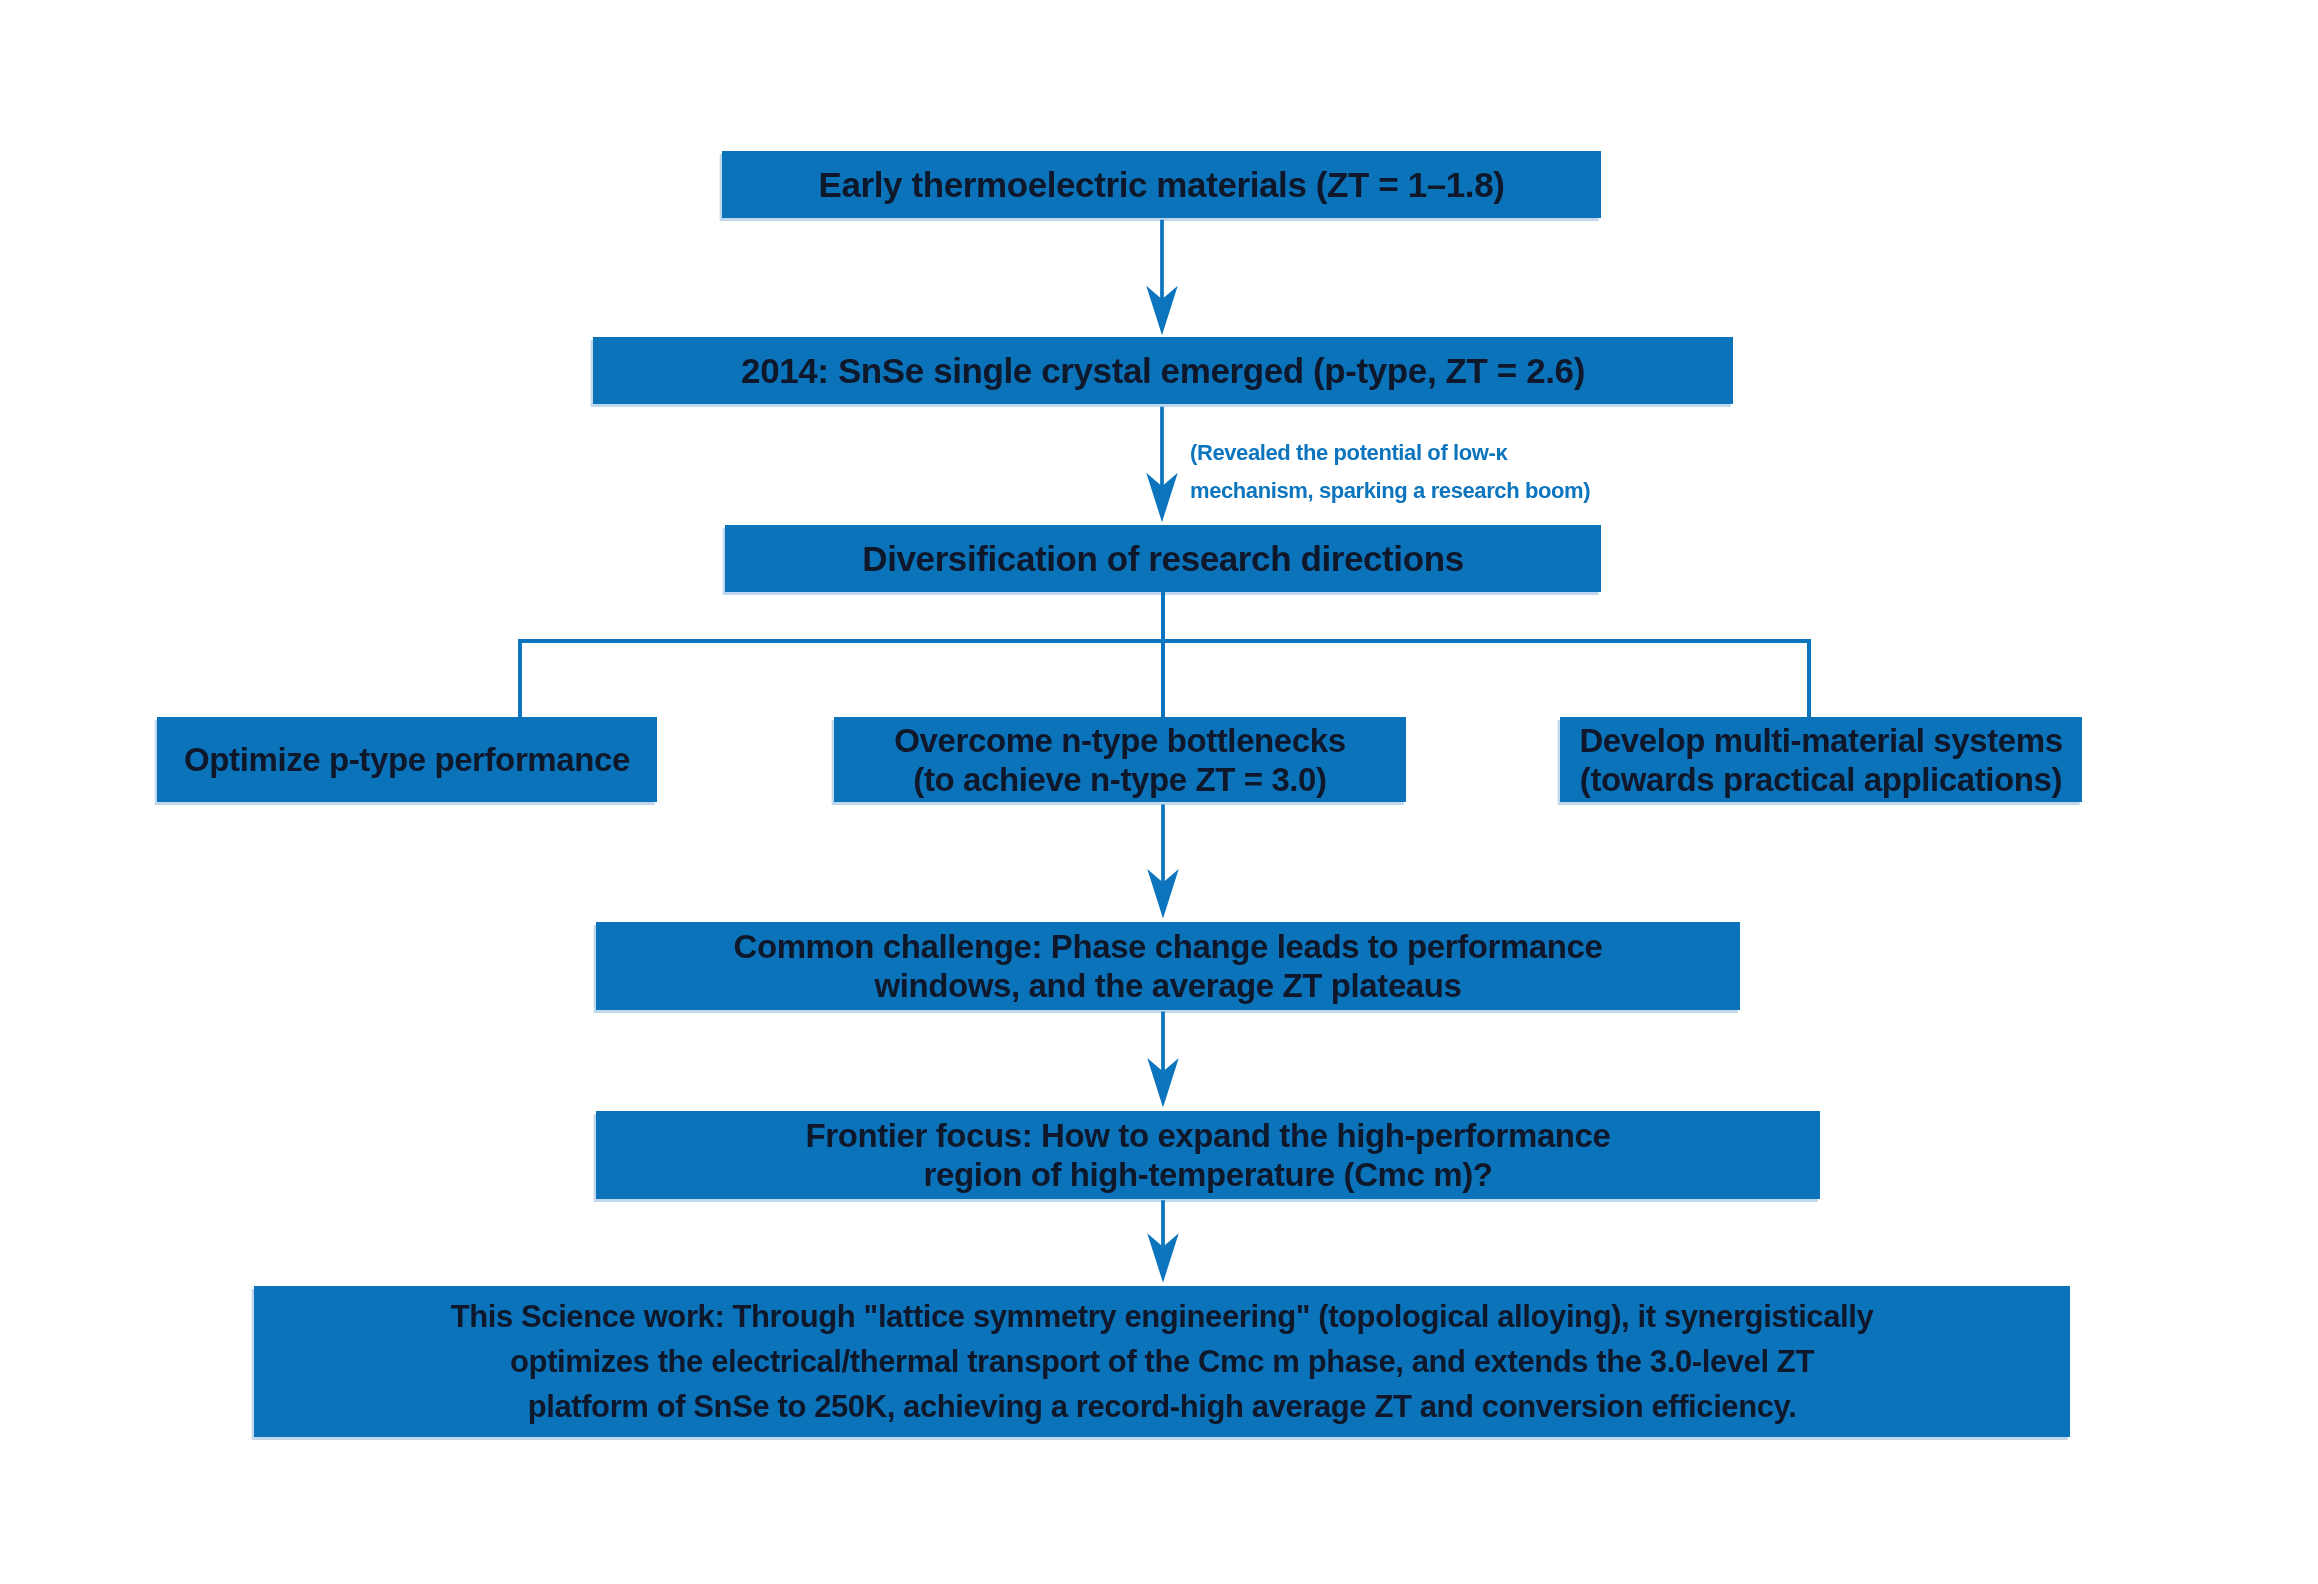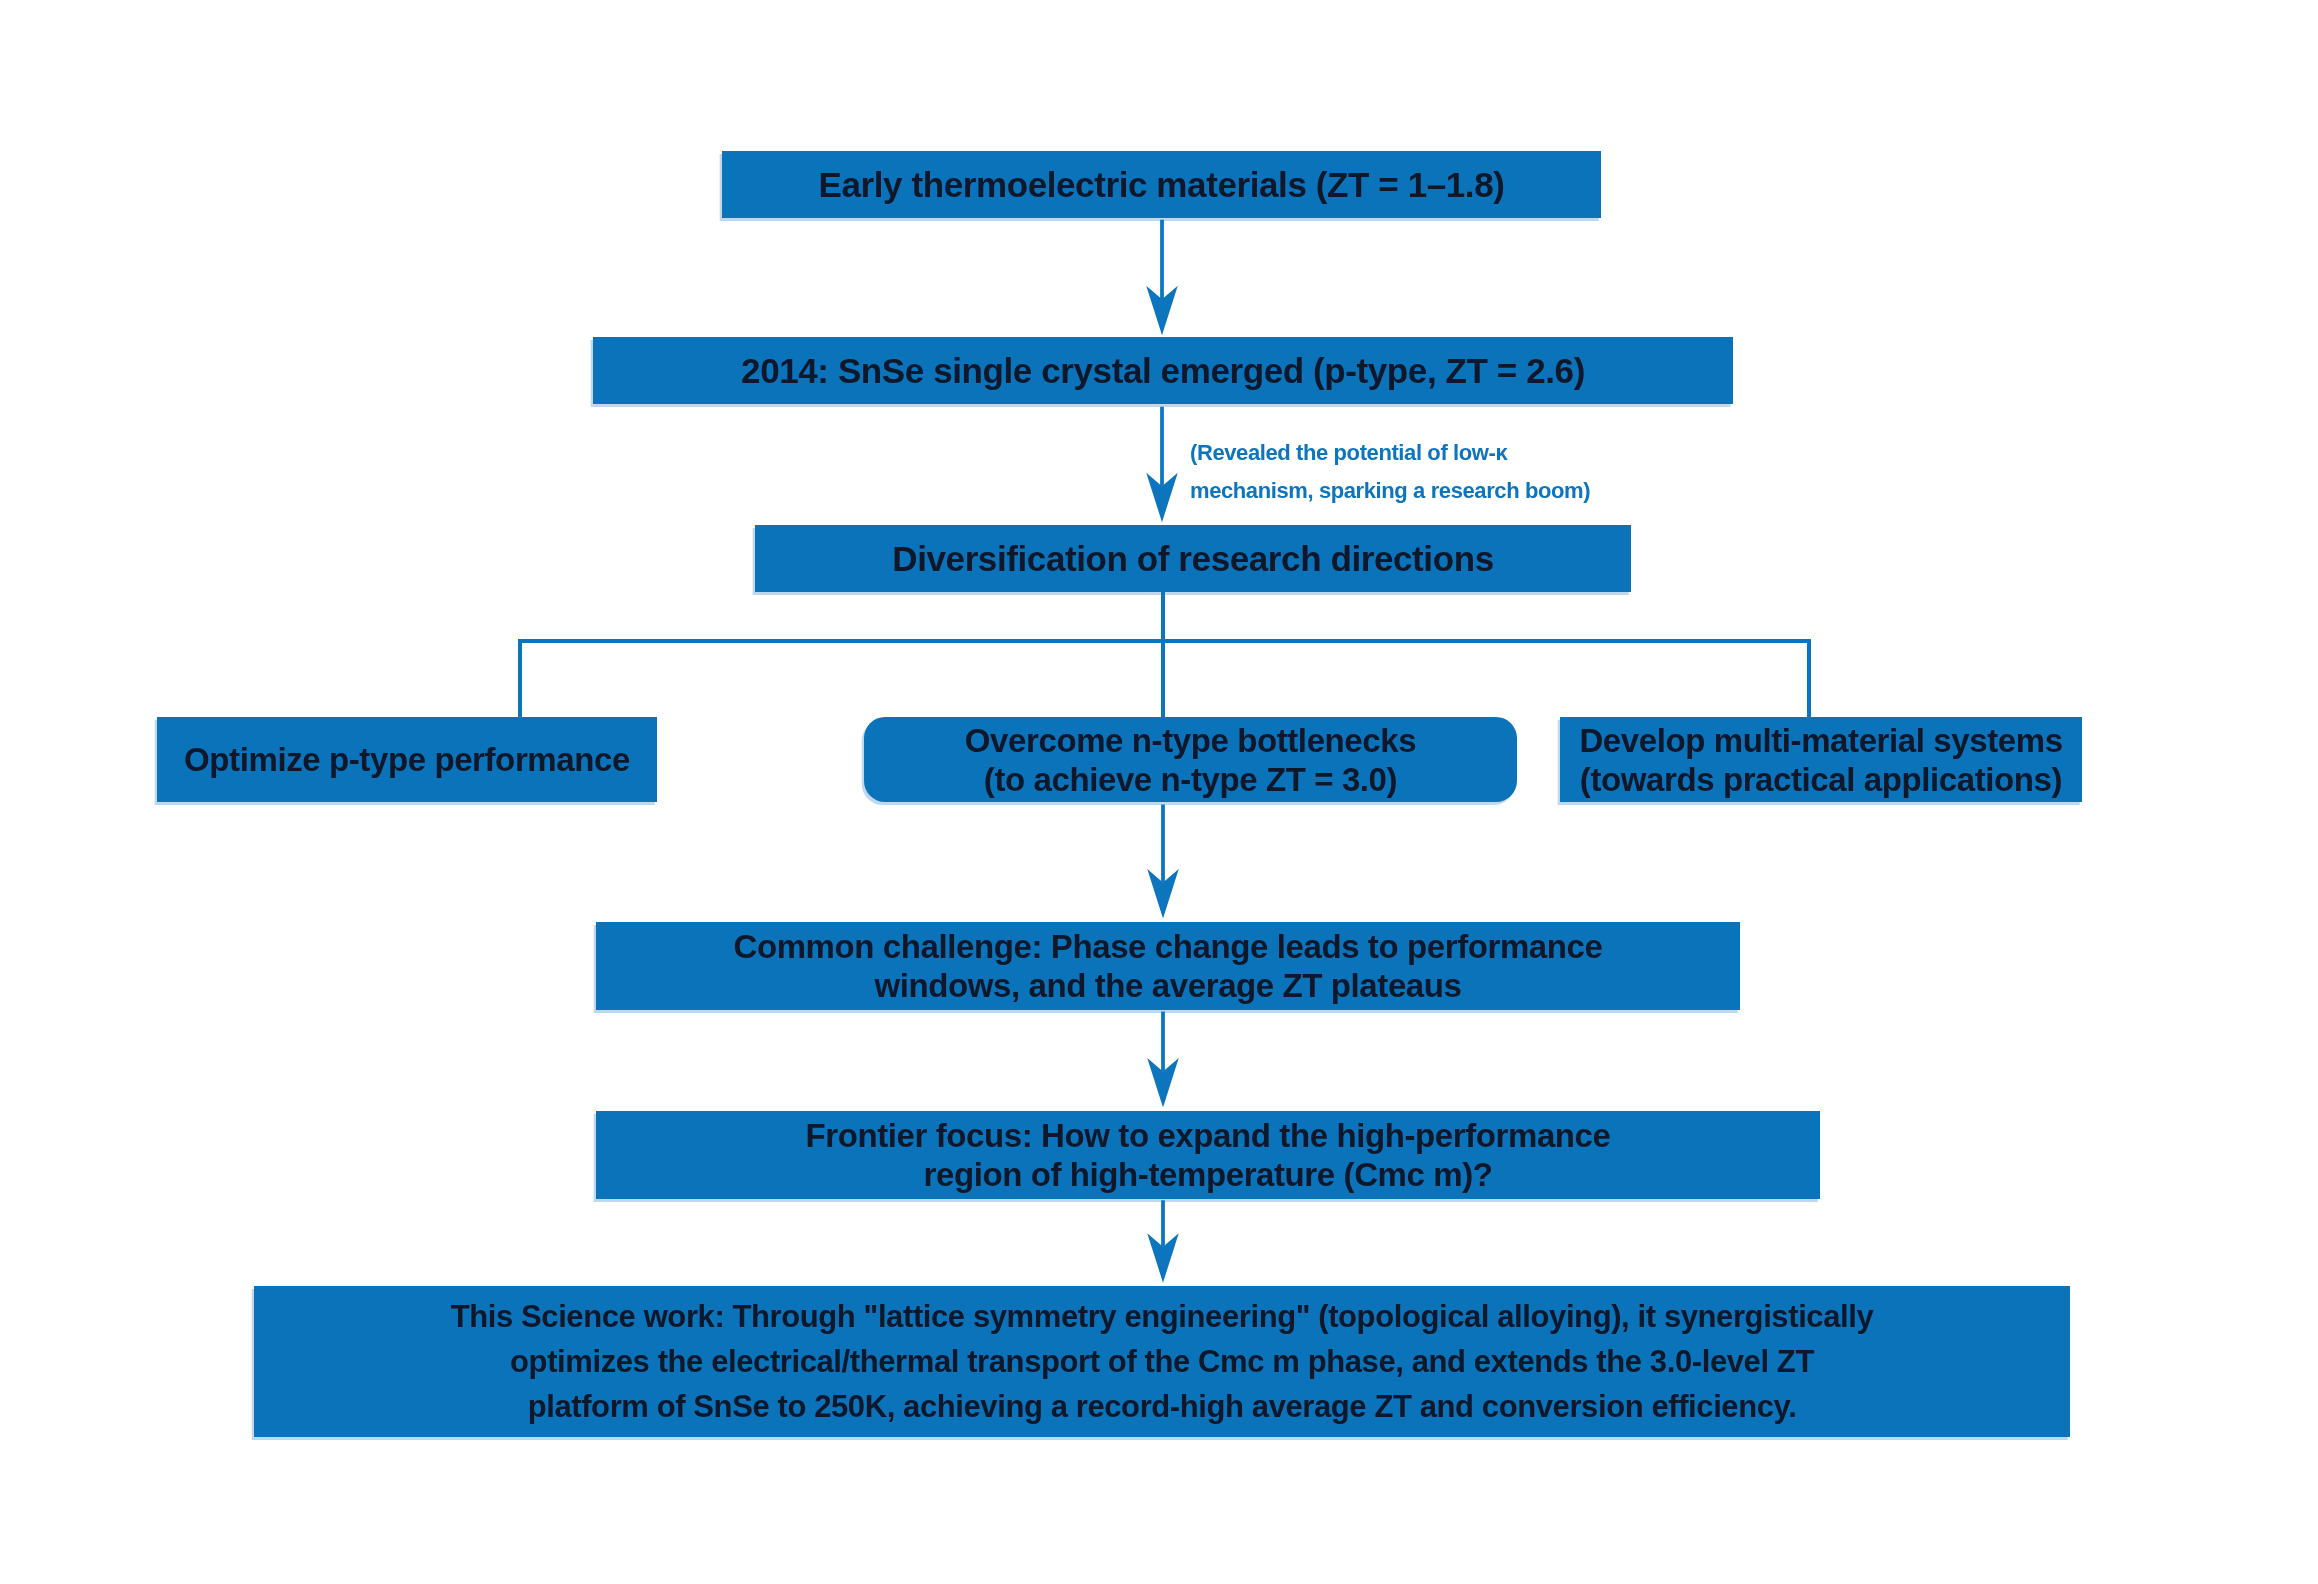--- a/index.html
+++ b/index.html
@@ -58,34 +58,34 @@
   <svg class="arrow" style="left:1144px;top:406px;" width="36" height="117" viewBox="0 0 48 154">
     <rect x="21.5" y="0" width="5" height="106"></rect>
     <path d="M24,154 L3,88 L24,106 L45,88 Z"></path>
   </svg>
 
   <div class="annotation" style="left:1190px;top:434px;">
     <span class="line">(Revealed the potential of low-κ</span>
     <span class="line">mechanism, sparking a research boom)</span>
   </div>
 
-  <div class="node fs46" style="left:725px;top:525px;width:876px;height:67px;margin-left:30px;">
+  <div class="node fs46" style="left:725px;top:525px;width:876px;height:67px;">
     <span class="line">Diversification of research directions</span>
   </div>
 
   <div class="cline" style="left:1161px;top:592px;width:3.8px;height:126px;"></div>
   <div class="cline" style="left:518px;top:639px;width:1293px;height:3.8px;"></div>
   <div class="cline" style="left:518px;top:639px;width:3.8px;height:79px;"></div>
   <div class="cline" style="left:1807px;top:639px;width:3.8px;height:79px;"></div>
 
   <div class="node fs44" style="left:157px;top:717px;width:500px;height:85px;">
     <span class="line">Optimize p-type performance</span>
   </div>
 
-  <div class="node fs44" style="left:864px;top:717px;width:653px;height:85px;border-radius:21px;">
+  <div class="node fs44" style="left:834px;top:717px;width:572px;height:85px;">
     <span class="line">Overcome n-type bottlenecks</span>
     <span class="line">(to achieve n-type ZT = 3.0)</span>
   </div>
 
   <div class="node fs44" style="left:1560px;top:717px;width:522px;height:85px;text-align:right;">
     <span class="line">Develop multi-material systems</span>
     <span class="line">(towards practical applications)</span>
   </div>
 
   <svg class="arrow" style="left:1145px;top:804px;" width="36" height="115" viewBox="0 0 48 152">

